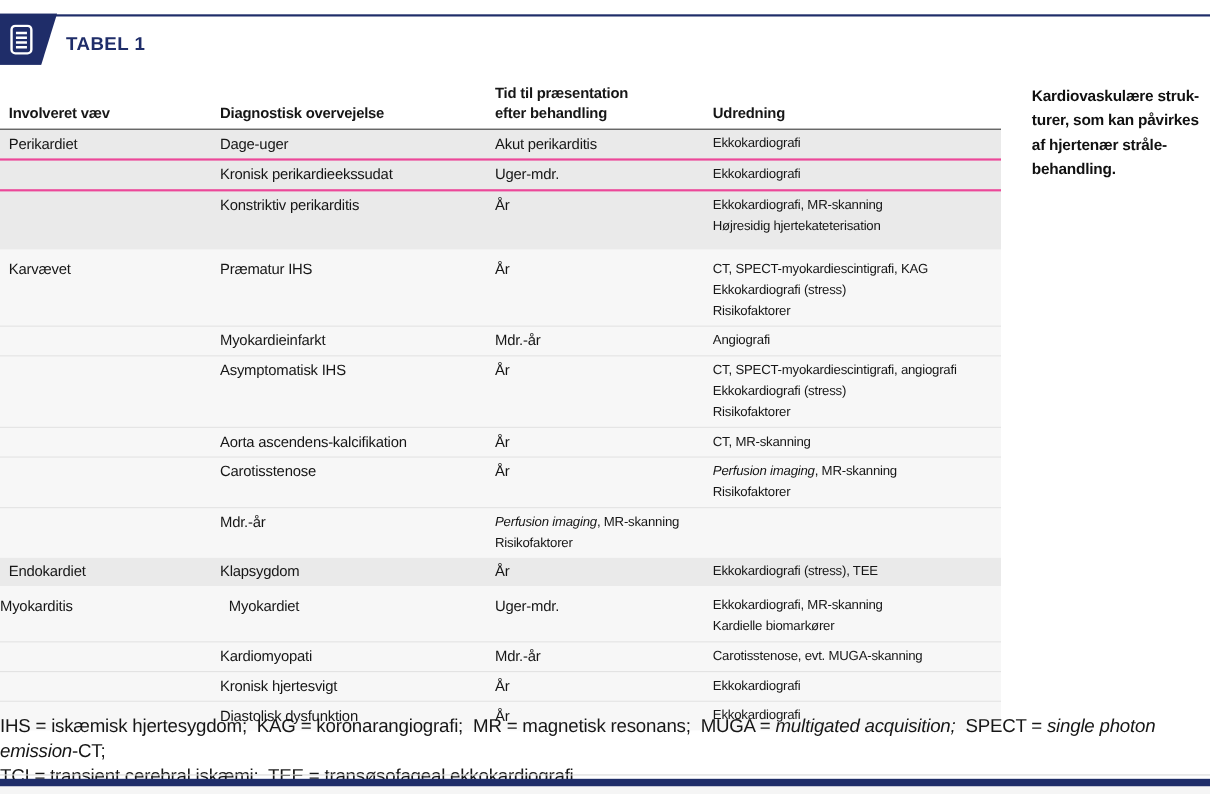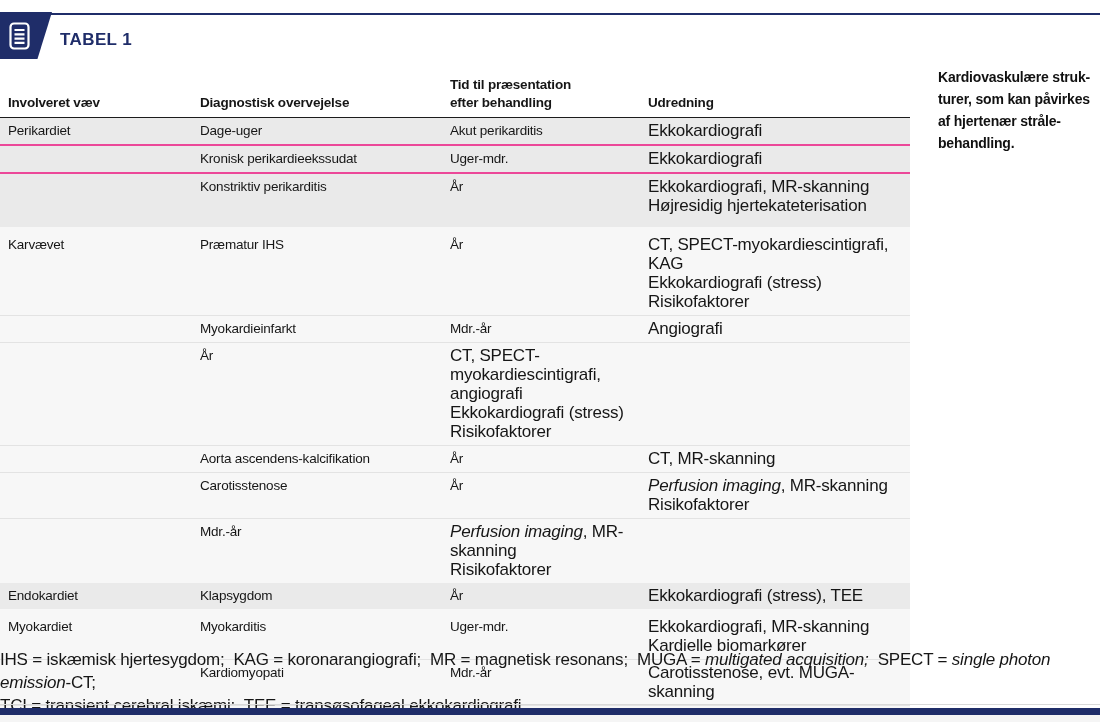--- a/index.html
+++ b/index.html
@@ -16,39 +16,39 @@
 
   
   .top-rule{position:absolute;left:0;top:13px;width:100%;height:2px;background:var(--navy);}
   .badge{position:absolute;left:0;top:12px;width:52px;height:47px;background:var(--navy);
          clip-path:polygon(0 0,100% 0,72% 100%,0 100%);display:flex;align-items:center;}
   .badge svg{margin-left:9px;}
   .tabel-title{position:absolute;left:60px;top:30px;font-size:17px;font-weight:bold;
                color:var(--navy);letter-spacing:0.4px;text-align:center;}
 
   
-  .caption{position:absolute;left:938px;top:66px;width:160px;font-size:14px;font-weight:bold;
+  .caption{position:absolute;left:938px;top:76px;width:160px;font-size:14px;font-weight:bold;
            line-height:22px;white-space:pre-line;color:#111;}
 
   
   .table-wrap{position:absolute;left:0;top:76px;width:910px;}
   .thead{display:grid;grid-template-columns:200px 250px 198px 262px;align-items:end;
          padding-bottom:5px;border-bottom:1.5px solid #1c1c1c;}
   .thead .th{font-weight:bold;font-size:13.5px;line-height:18px;white-space:pre-line;}
   .thead .th:first-child{padding-left:8px;}
 
   .section{width:100%;}
   .section.shaded{background:var(--shade);}
   .section.light{background:var(--light);padding-top:5px;}
   .section.shaded .row + .row{border-top:2px solid #ec4899;}
   .section.light .row + .row{border-top:1px solid var(--sep-light);}
   .row{display:grid;grid-template-columns:200px 250px 198px 262px;padding:3px 0 4px 0;}
   .cell{font-size:13.5px;line-height:19px;}
   .cell.c1{padding-left:8px;}
-  .wline{font-size:17px;line-height:19px;}
+  .wline{font-size:12px;line-height:19px;}
   .it{font-style:italic;}
 
   
   .footnotes{position:absolute;left:0;top:648px;width:1080px;}
   .fn{font-size:17px;line-height:23px;white-space:pre-wrap;}
 
   
   .bottom-thin{position:absolute;left:0;top:704px;width:100%;height:1px;background:#d9d9d9;}
   .bottom-bar{position:absolute;left:0;top:708px;width:100%;height:7px;background:var(--navy);}
   .bottom-strip{position:absolute;left:0;top:715px;width:100%;height:7px;background:#f5f5f5;}
@@ -127,20 +127,21 @@
           <div class="row">
             <div class="cell c1"></div>
             <div class="cell"><span>Myokardieinfarkt</span></div>
             <div class="cell">Mdr.-år</div>
             <div class="cell">
               <div class="wline"><span>Angiografi</span></div>
             </div>
           </div>
           <div class="row">
             <div class="cell c1"></div>
+            <div class="cell"><span>Asymptomatisk IHS</span></div>
             <div class="cell">År</div>
             <div class="cell">
               <div class="wline"><span>CT, SPECT-myokardiescintigrafi, angiografi</span></div>
               <div class="wline"><span>Ekkokardiografi (stress)</span></div>
               <div class="wline"><span>Risikofaktorer</span></div>
             </div>
           </div>
           <div class="row">
             <div class="cell c1"></div>
             <div class="cell"><span>Aorta ascendens-kalcifikation</span></div>
@@ -172,22 +173,22 @@
             <div class="cell c1">Endokardiet</div>
             <div class="cell"><span>Klapsygdom</span></div>
             <div class="cell">År</div>
             <div class="cell">
               <div class="wline"><span>Ekkokardiografi (stress), TEE</span></div>
             </div>
           </div>
         </div>
         <div class="section light">
           <div class="row">
+            <div class="cell"><span>Myokarditis</span></div>
             <div class="cell c1">Myokardiet</div>
-            <div class="cell"><span>Myokarditis</span></div>
             <div class="cell">Uger-mdr.</div>
             <div class="cell">
               <div class="wline"><span>Ekkokardiografi, MR-skanning</span></div>
               <div class="wline"><span>Kardielle biomarkører</span></div>
             </div>
           </div>
           <div class="row">
             <div class="cell c1"></div>
             <div class="cell"><span>Kardiomyopati</span></div>
             <div class="cell">Mdr.-år</div>

